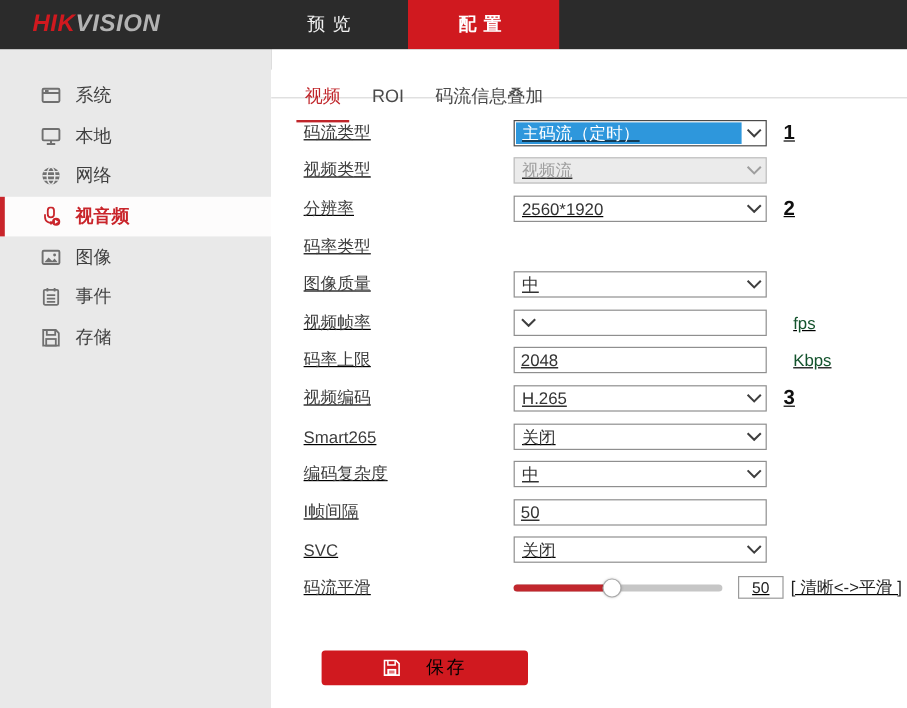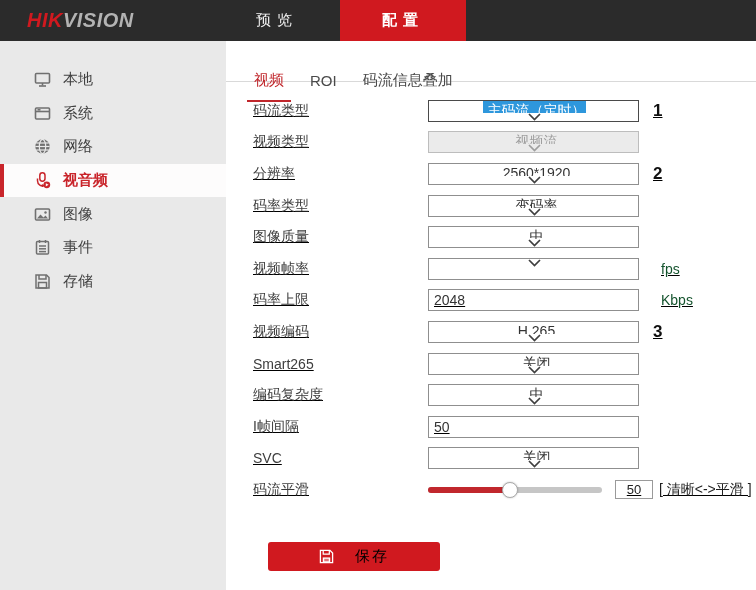--- a/index.html
+++ b/index.html
@@ -33,21 +33,21 @@
   .tab { display:flex; align-items:center; height:41px; padding:0 7px; margin-right:12px;
          font-size:15px; color:#4a4a4a; cursor:pointer; border-bottom:2px solid transparent;margin-top:20px; }
   .tab.active { color:#c0262b; border-bottom:2px solid #c0262b; }
 
   
   .form { margin-top:13px; }
   .row { height:31.6px; display:flex; align-items:center; padding-left:27px;text-decoration:underline; }
   .row .lbl { width:175px; font-size:14px; color:#3d3d3d; flex:0 0 175px; }
   .ctl { width:211px; height:22px; flex:0 0 211px; }
   .sel { border:1px solid #8f8f8f; background:#fff; display:flex; align-items:center;
-         font-size:14px; color:#333; cursor:pointer; padding-left:1px;flex-direction:column; }
+         font-size:14px; color:#333; cursor:pointer; padding-left:1px; }
   .sel .val { flex:1; padding-left:5px; line-height:18px; height:18px; white-space:nowrap; overflow:hidden; }
   .sel .chev { width:20px; display:flex; align-items:center; justify-content:center; color:#3f3f3f; }
   .sel.focused { border-color:#4a4a4a; }
   .sel.focused .val { background:#2e97dc; color:#fff; }
   .sel.disabled { background:#ebebeb; border-color:#bdbdbd; cursor:default; }
   .sel.disabled .val { color:#9e9e9e; }
   .sel.disabled .chev { color:#9e9e9e; }
   .txt { border:1px solid #8f8f8f; background:#fff; font-size:14px; color:#333; padding:0 5px;
          font-family:"Liberation Sans","DejaVu Sans",sans-serif; outline:none; }
   .suffix { margin-left:22px; font-size:14px; color:#14532d; }
@@ -80,33 +80,33 @@
     </div>
     <div class="topnav">
       <div class="topnav-item">预览</div>
       <div class="topnav-item active">配置</div>
     </div>
   </div>
 
   <div class="sidebar">
     <div class="side-item">
       <svg class="ic" viewBox="0 0 17 17" fill="none" stroke="currentColor" stroke-width="1.6">
+          <rect x="1.5" y="3" width="14" height="11" rx="1"></rect>
+          <line x1="1.5" y1="6.5" x2="15.5" y2="6.5"></line>
+          <line x1="3.5" y1="4.8" x2="6.5" y2="4.8"></line>
+        </svg>
+      <span>系统</span>
+    </div>
+    <div class="side-item">
+      <svg class="ic" viewBox="0 0 17 17" fill="none" stroke="currentColor" stroke-width="1.6">
           <rect x="1.5" y="2.5" width="14" height="9.5" rx="1"></rect>
           <line x1="8.5" y1="12" x2="8.5" y2="14.5"></line>
           <line x1="5" y1="15" x2="12" y2="15"></line>
         </svg>
       <span>本地</span>
-    </div>
-    <div class="side-item">
-      <svg class="ic" viewBox="0 0 17 17" fill="none" stroke="currentColor" stroke-width="1.6">
-          <rect x="1.5" y="3" width="14" height="11" rx="1"></rect>
-          <line x1="1.5" y1="6.5" x2="15.5" y2="6.5"></line>
-          <line x1="3.5" y1="4.8" x2="6.5" y2="4.8"></line>
-        </svg>
-      <span>系统</span>
     </div>
     <div class="side-item">
       <svg class="ic" viewBox="0 0 17 17">
           <circle cx="8.5" cy="8.5" r="7.2" fill="currentColor"></circle>
           <ellipse cx="8.5" cy="8.5" rx="3.2" ry="7.2" fill="none" stroke="#e9e9e9" stroke-width="1.2"></ellipse>
           <line x1="1.3" y1="8.5" x2="15.7" y2="8.5" stroke="#e9e9e9" stroke-width="1.2"></line>
           <line x1="2.2" y1="5" x2="14.8" y2="5" stroke="#e9e9e9" stroke-width="1.2"></line>
           <line x1="2.2" y1="12" x2="14.8" y2="12" stroke="#e9e9e9" stroke-width="1.2"></line>
         </svg>
       <span>网络</span>
@@ -193,28 +193,20 @@
               <svg width="13" height="8" viewBox="0 0 13 8">
                 <path d="M1 1l5.5 5.5L12 1" fill="none" stroke="currentColor" stroke-width="1.7"></path>
               </svg>
             </span>
         </div>
         <span class="annot">2</span>
       </div>
 
       <div class="row">
         <span class="lbl">码率类型</span>
-        <div class="ctl sel">
-          <span class="val">变码率</span>
-          <span class="chev">
-              <svg width="13" height="8" viewBox="0 0 13 8">
-                <path d="M1 1l5.5 5.5L12 1" fill="none" stroke="currentColor" stroke-width="1.7"></path>
-              </svg>
-            </span>
-        </div>
       </div>
 
       <div class="row">
         <span class="lbl">图像质量</span>
         <div class="ctl sel">
           <span class="val">中</span>
           <span class="chev">
               <svg width="13" height="8" viewBox="0 0 13 8">
                 <path d="M1 1l5.5 5.5L12 1" fill="none" stroke="currentColor" stroke-width="1.7"></path>
               </svg>

